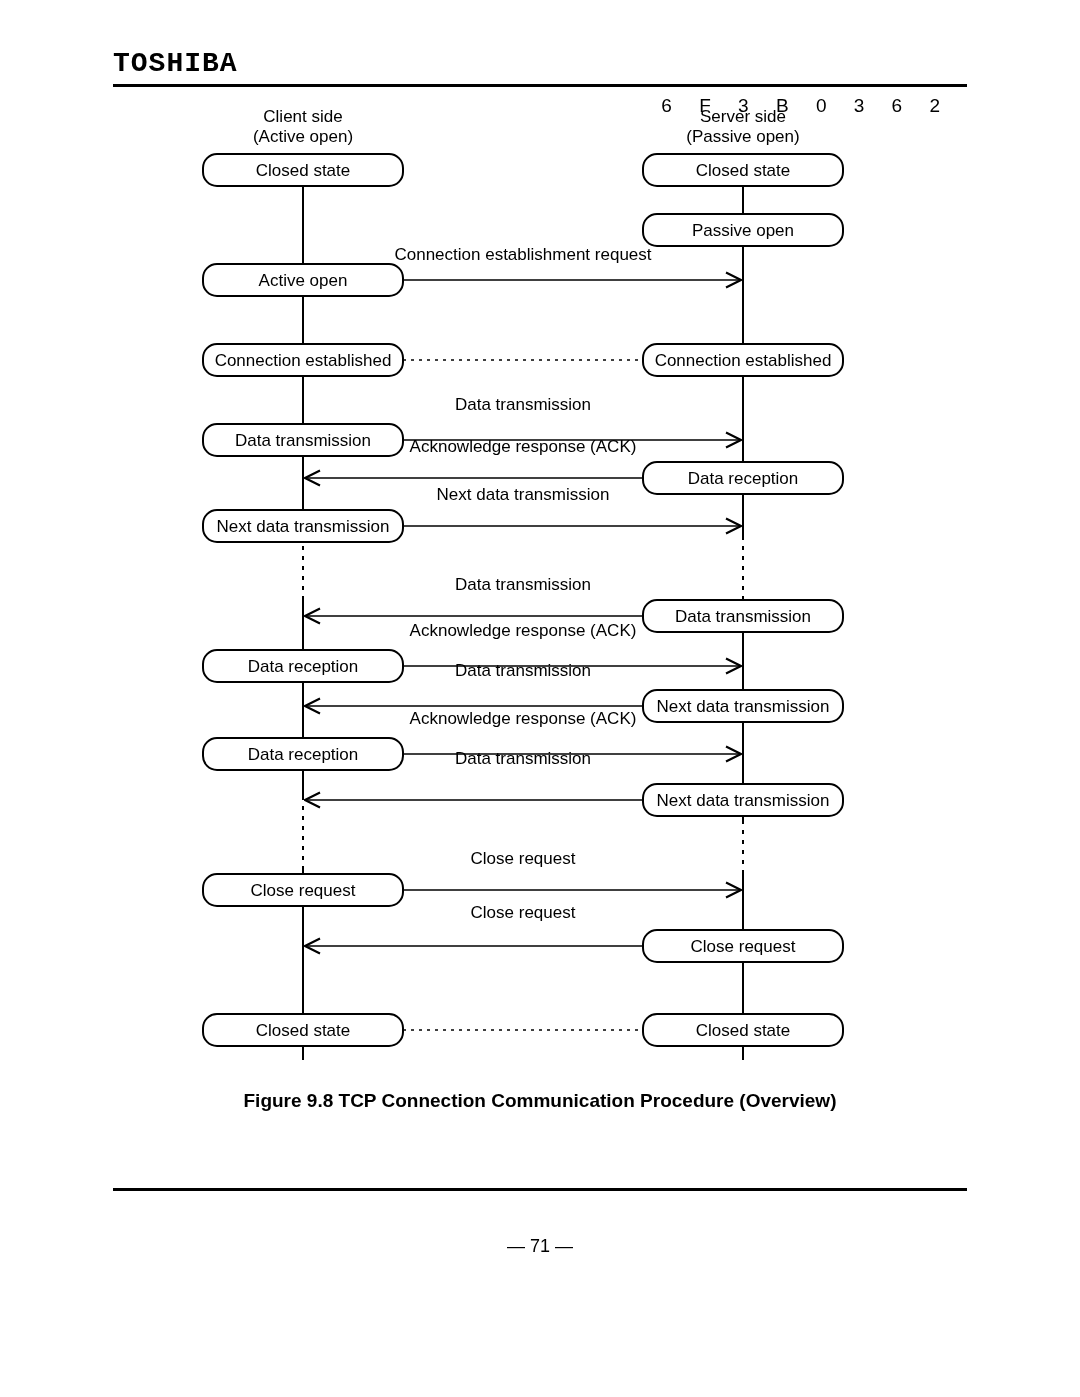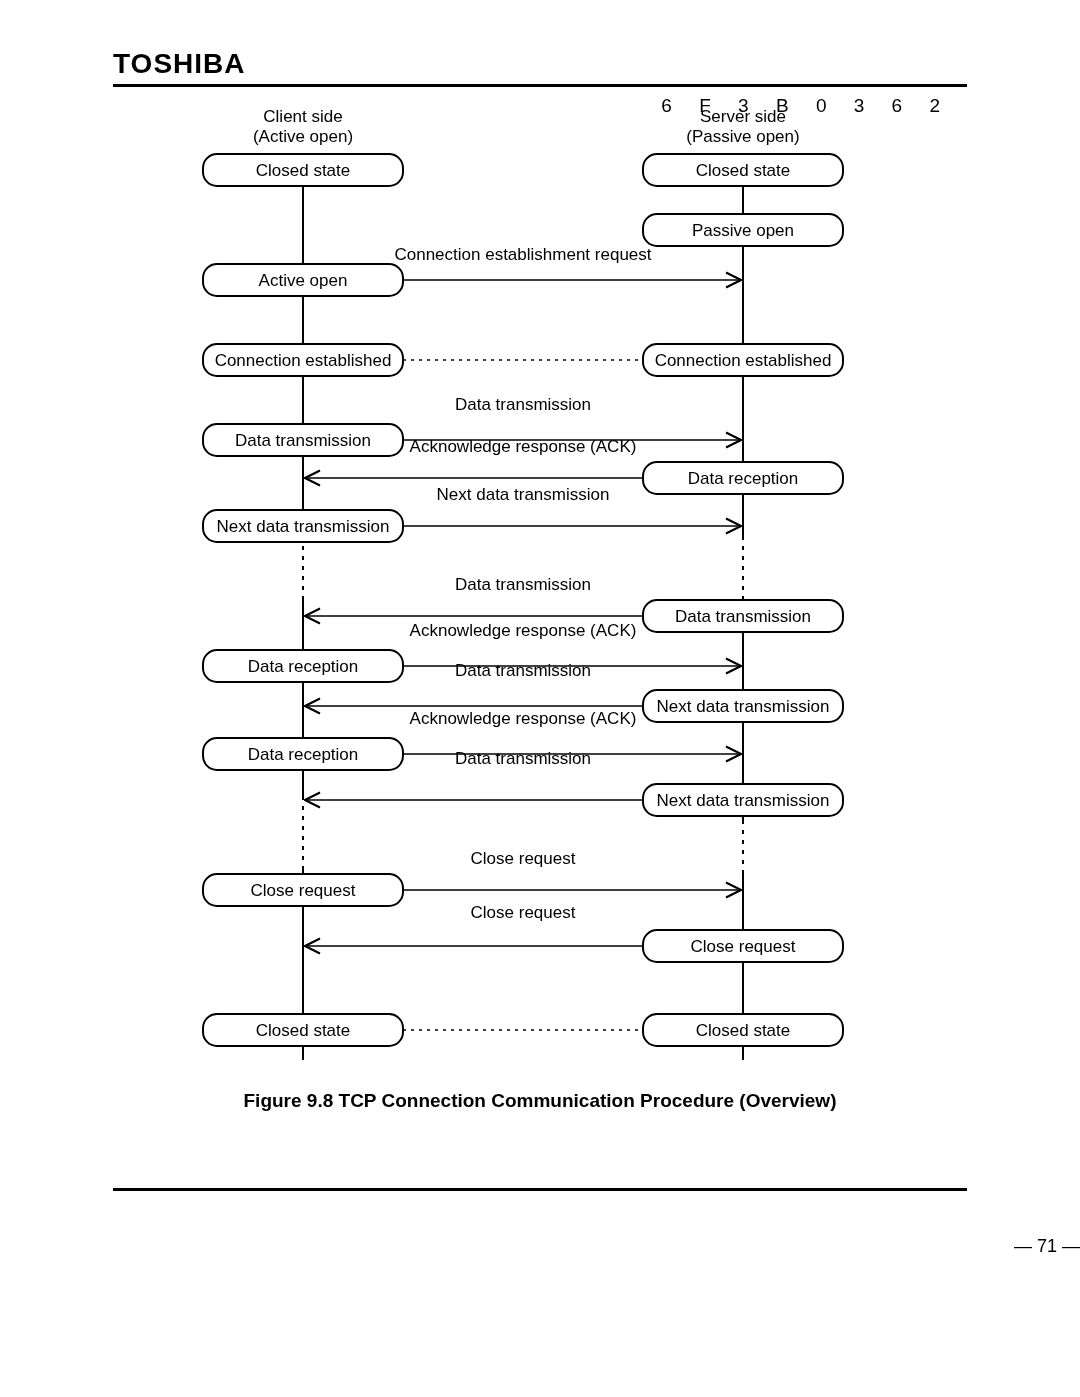--- a/index.html
+++ b/index.html
@@ -1,22 +1,22 @@
 <!DOCTYPE html>
 <html><head>
 <meta charset="utf-8">
 <style>
   html,body{margin:0;padding:0;background:#fff;}
   .page{position:relative;width:1080px;height:1397px;background:#fff;font-family:Arial,Helvetica,sans-serif;color:#000;}
-  .brand{position:absolute;left:113px;top:48px;font-family:Liberation Sans, sans-serif;font-weight:900;font-size:28px;letter-spacing:1px;}
+  .brand{position:absolute;left:113px;top:48px;font-family:Liberation Mono, monospace;font-weight:900;font-size:28px;letter-spacing:1px;}
   .doc-id{position:absolute;right:129px;top:58px;font-size:19px;letter-spacing:11px;margin-top:37px;}
   .top-rule,.bot-rule{position:absolute;left:113px;right:113px;border-top:3px solid #000;}
   .top-rule{top:84px;}
   .bot-rule{top:1188px;}
-  .page-num{position:absolute;top:1236px;width:100%;text-align:right;font-size:18px;}
+  .page-num{position:absolute;top:1236px;width:100%;text-align:center;font-size:18px;}
   .caption{position:absolute;top:1090px;width:100%;text-align:center;font-weight:700;font-size:19px;}
   svg{position:absolute;left:113px;top:100px;}
   .hdr,.msg{font-size:17px;fill:#000;}
   .hdr{text-anchor:middle;}
   .msg{text-anchor:middle;}
   .state text{font-size:17px;fill:#000;}
 </style>
 </head>
 <body>
 

